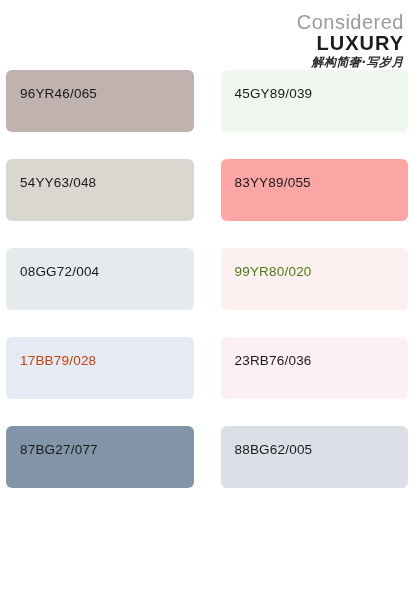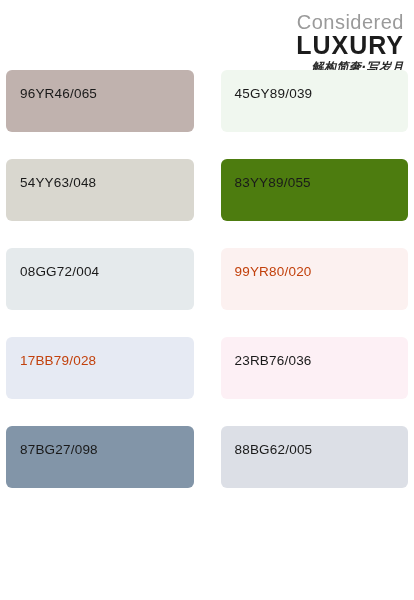--- a/index.html
+++ b/index.html
@@ -34,21 +34,21 @@
     font-family: "Liberation Sans", "DejaVu Sans", sans-serif;
     font-size: 20px;
     font-weight: 300;
     letter-spacing: 0.5px;
     color: #9a9a9a;
     display: block;
     margin-bottom: 1px;
   }
   .brand-luxury {
     font-family: "Liberation Sans", "DejaVu Sans", sans-serif;
-    font-size: 25px;
+    font-size: 20px;
     font-weight: bold;
     letter-spacing: 1px;
     color: #1c1c1c;
     display: block;
     margin-bottom: 3px;
   }
   .brand-sub {
     font-family: "DejaVu Sans", sans-serif;
     font-size: 12px;
     font-weight: bold;
@@ -106,36 +106,36 @@
   <div class="swatch-grid">
       <div class="swatch" style="background: rgb(192, 178, 174);">
         <span class="swatch-label" style="color: rgb(26, 26, 26);">96YR46/065</span>
       </div>
       <div class="swatch" style="background: rgb(240, 247, 239);">
         <span class="swatch-label" style="color: rgb(26, 26, 26);">45GY89/039</span>
       </div>
       <div class="swatch" style="background: rgb(217, 215, 207);">
         <span class="swatch-label" style="color: rgb(26, 26, 26);">54YY63/048</span>
       </div>
-      <div class="swatch" style="background: #4d7c0f;">
+      <div class="swatch" style="background: #fca5a5;">
         <span class="swatch-label" style="color: rgb(26, 26, 26);">83YY89/055</span>
       </div>
       <div class="swatch" style="background: rgb(229, 234, 236);">
         <span class="swatch-label" style="color: rgb(26, 26, 26);">08GG72/004</span>
       </div>
       <div class="swatch" style="background: rgb(252, 241, 240);">
-        <span class="swatch-label" style="color: #c2410c;">99YR80/020</span>
+        <span class="swatch-label" style="color: #4d7c0f;">99YR80/020</span>
       </div>
       <div class="swatch" style="background: rgb(230, 234, 243);">
         <span class="swatch-label" style="color: #c2410c;">17BB79/028</span>
       </div>
       <div class="swatch" style="background: rgb(253, 240, 245);">
         <span class="swatch-label" style="color: rgb(26, 26, 26);">23RB76/036</span>
       </div>
       <div class="swatch" style="background: rgb(130, 149, 168);">
-        <span class="swatch-label" style="color: rgb(26, 26, 26);">87BG27/098</span>
+        <span class="swatch-label" style="color: rgb(26, 26, 26);">87BG27/077</span>
       </div>
       <div class="swatch" style="background: rgb(220, 223, 230);">
         <span class="swatch-label" style="color: rgb(26, 26, 26);">88BG62/005</span>
       </div>
     </div>
 
 </div>
 
 </body></html>

